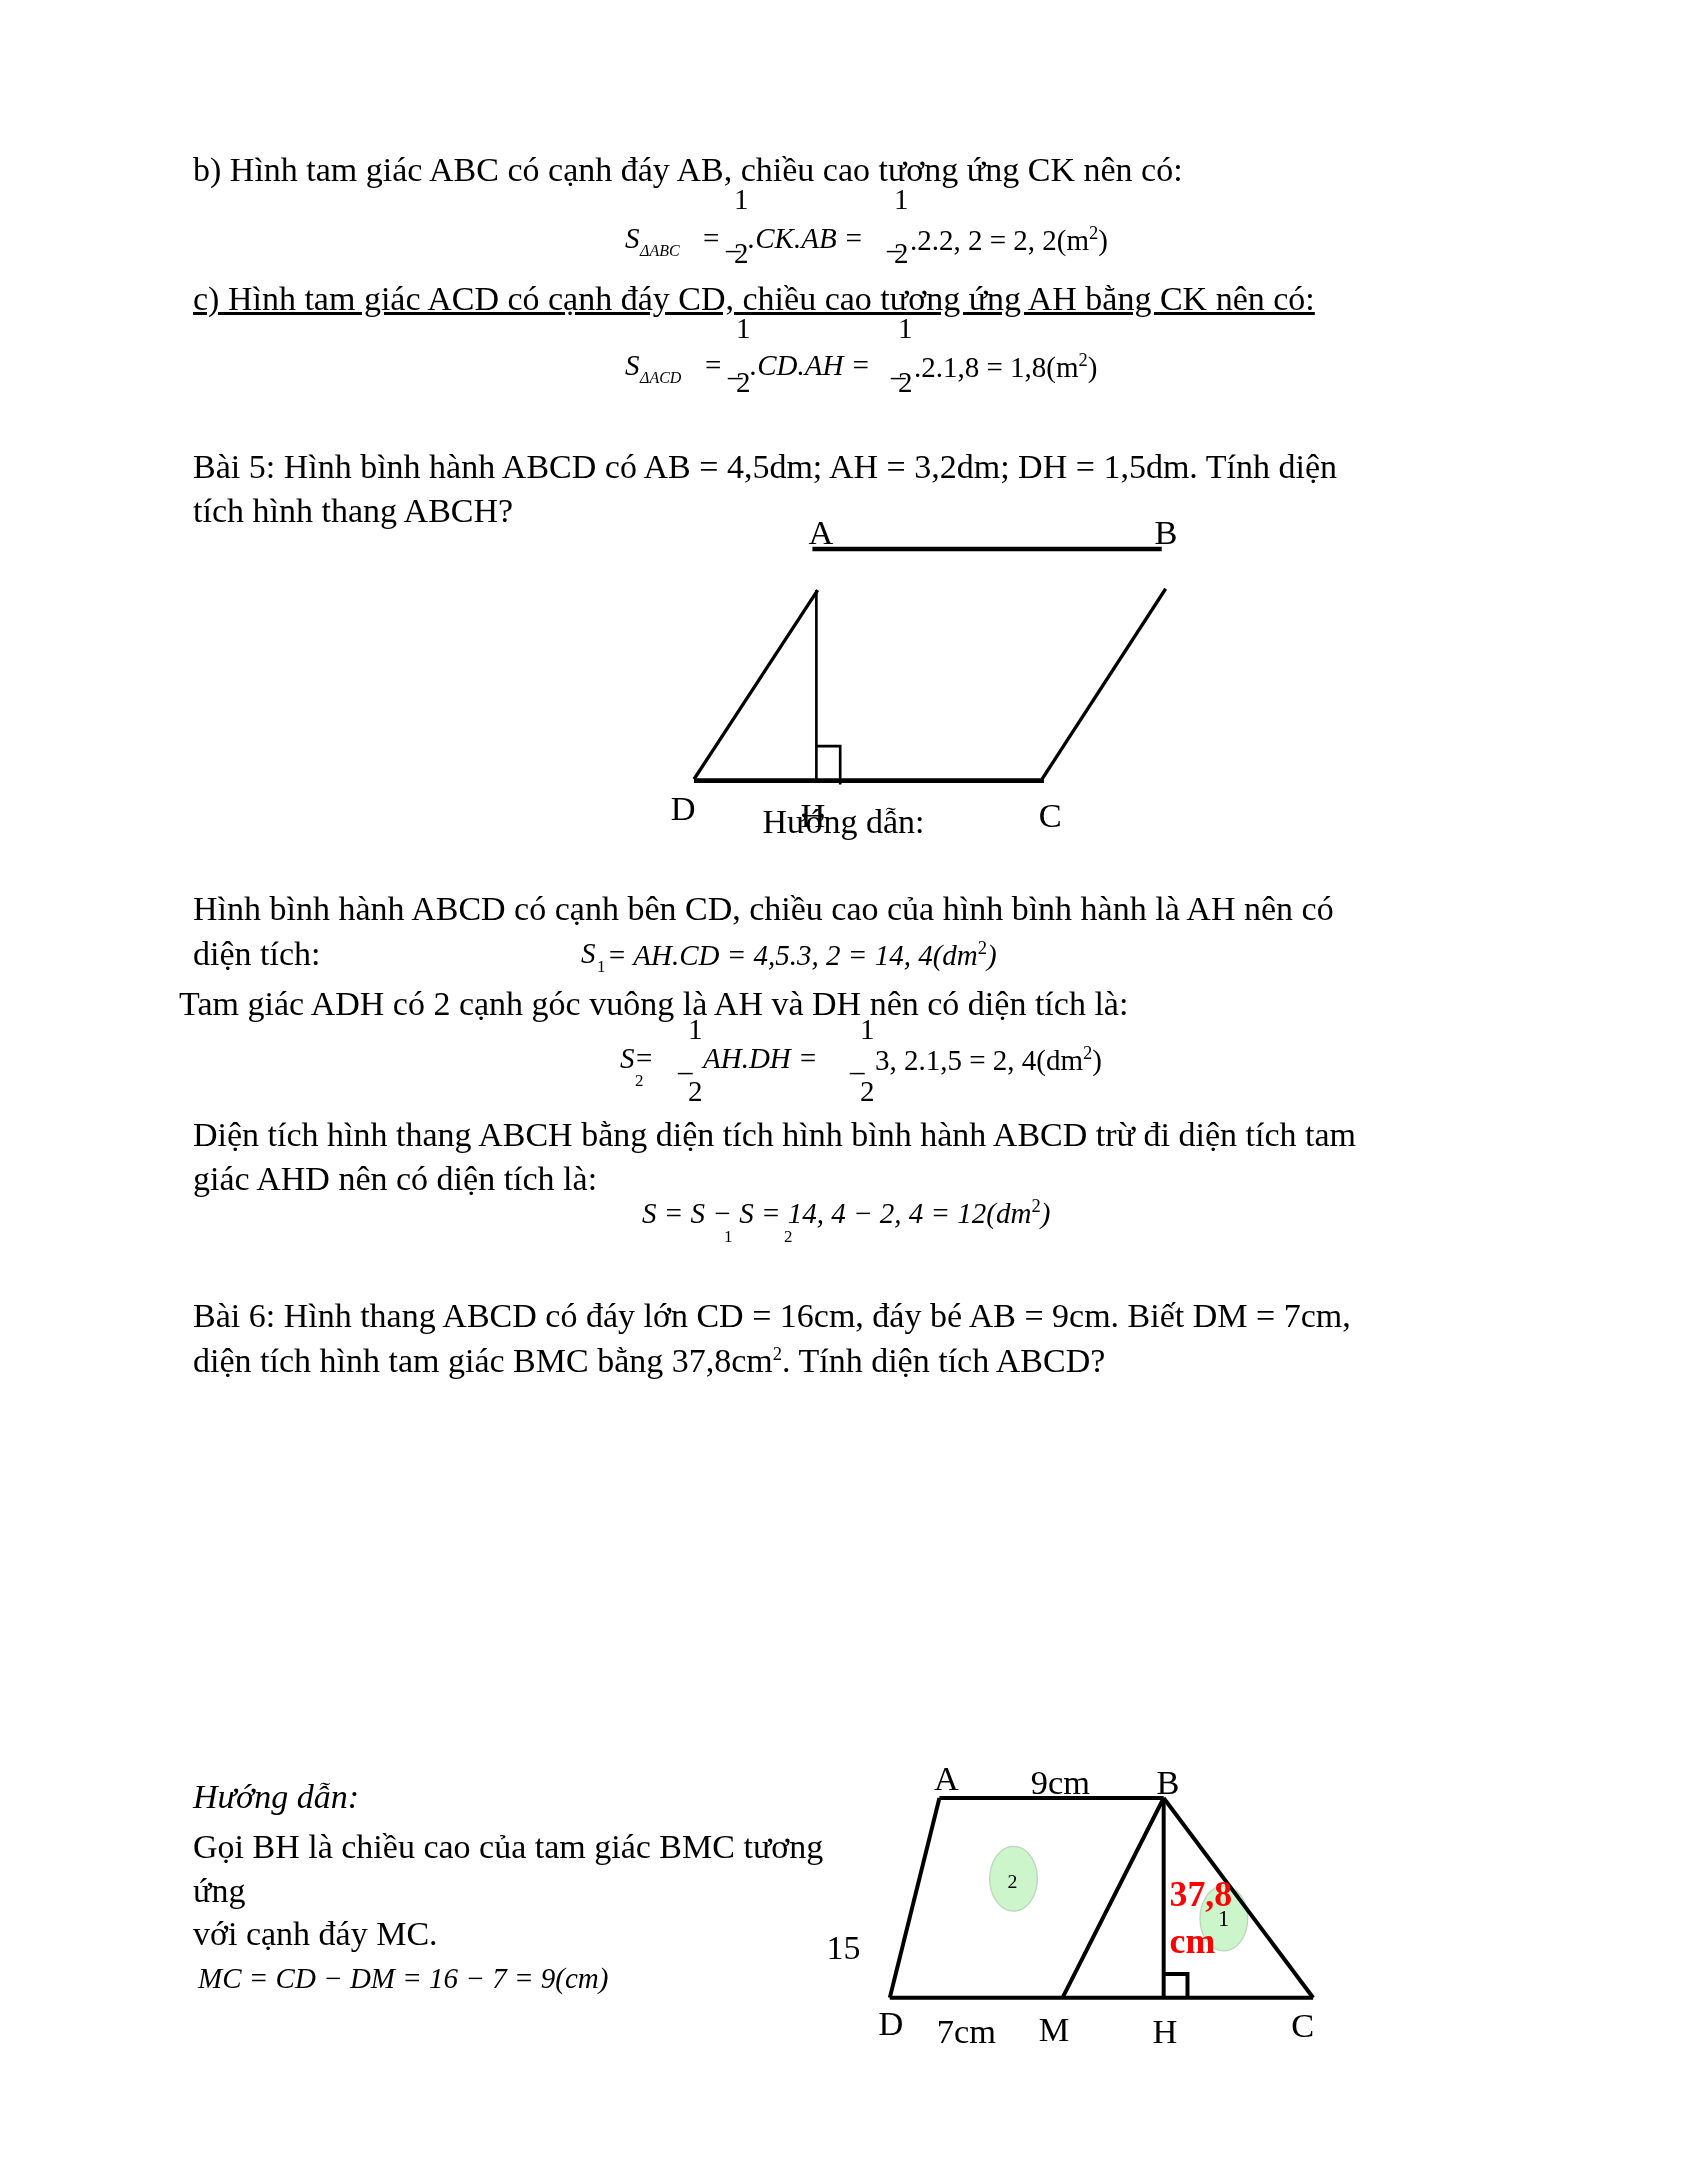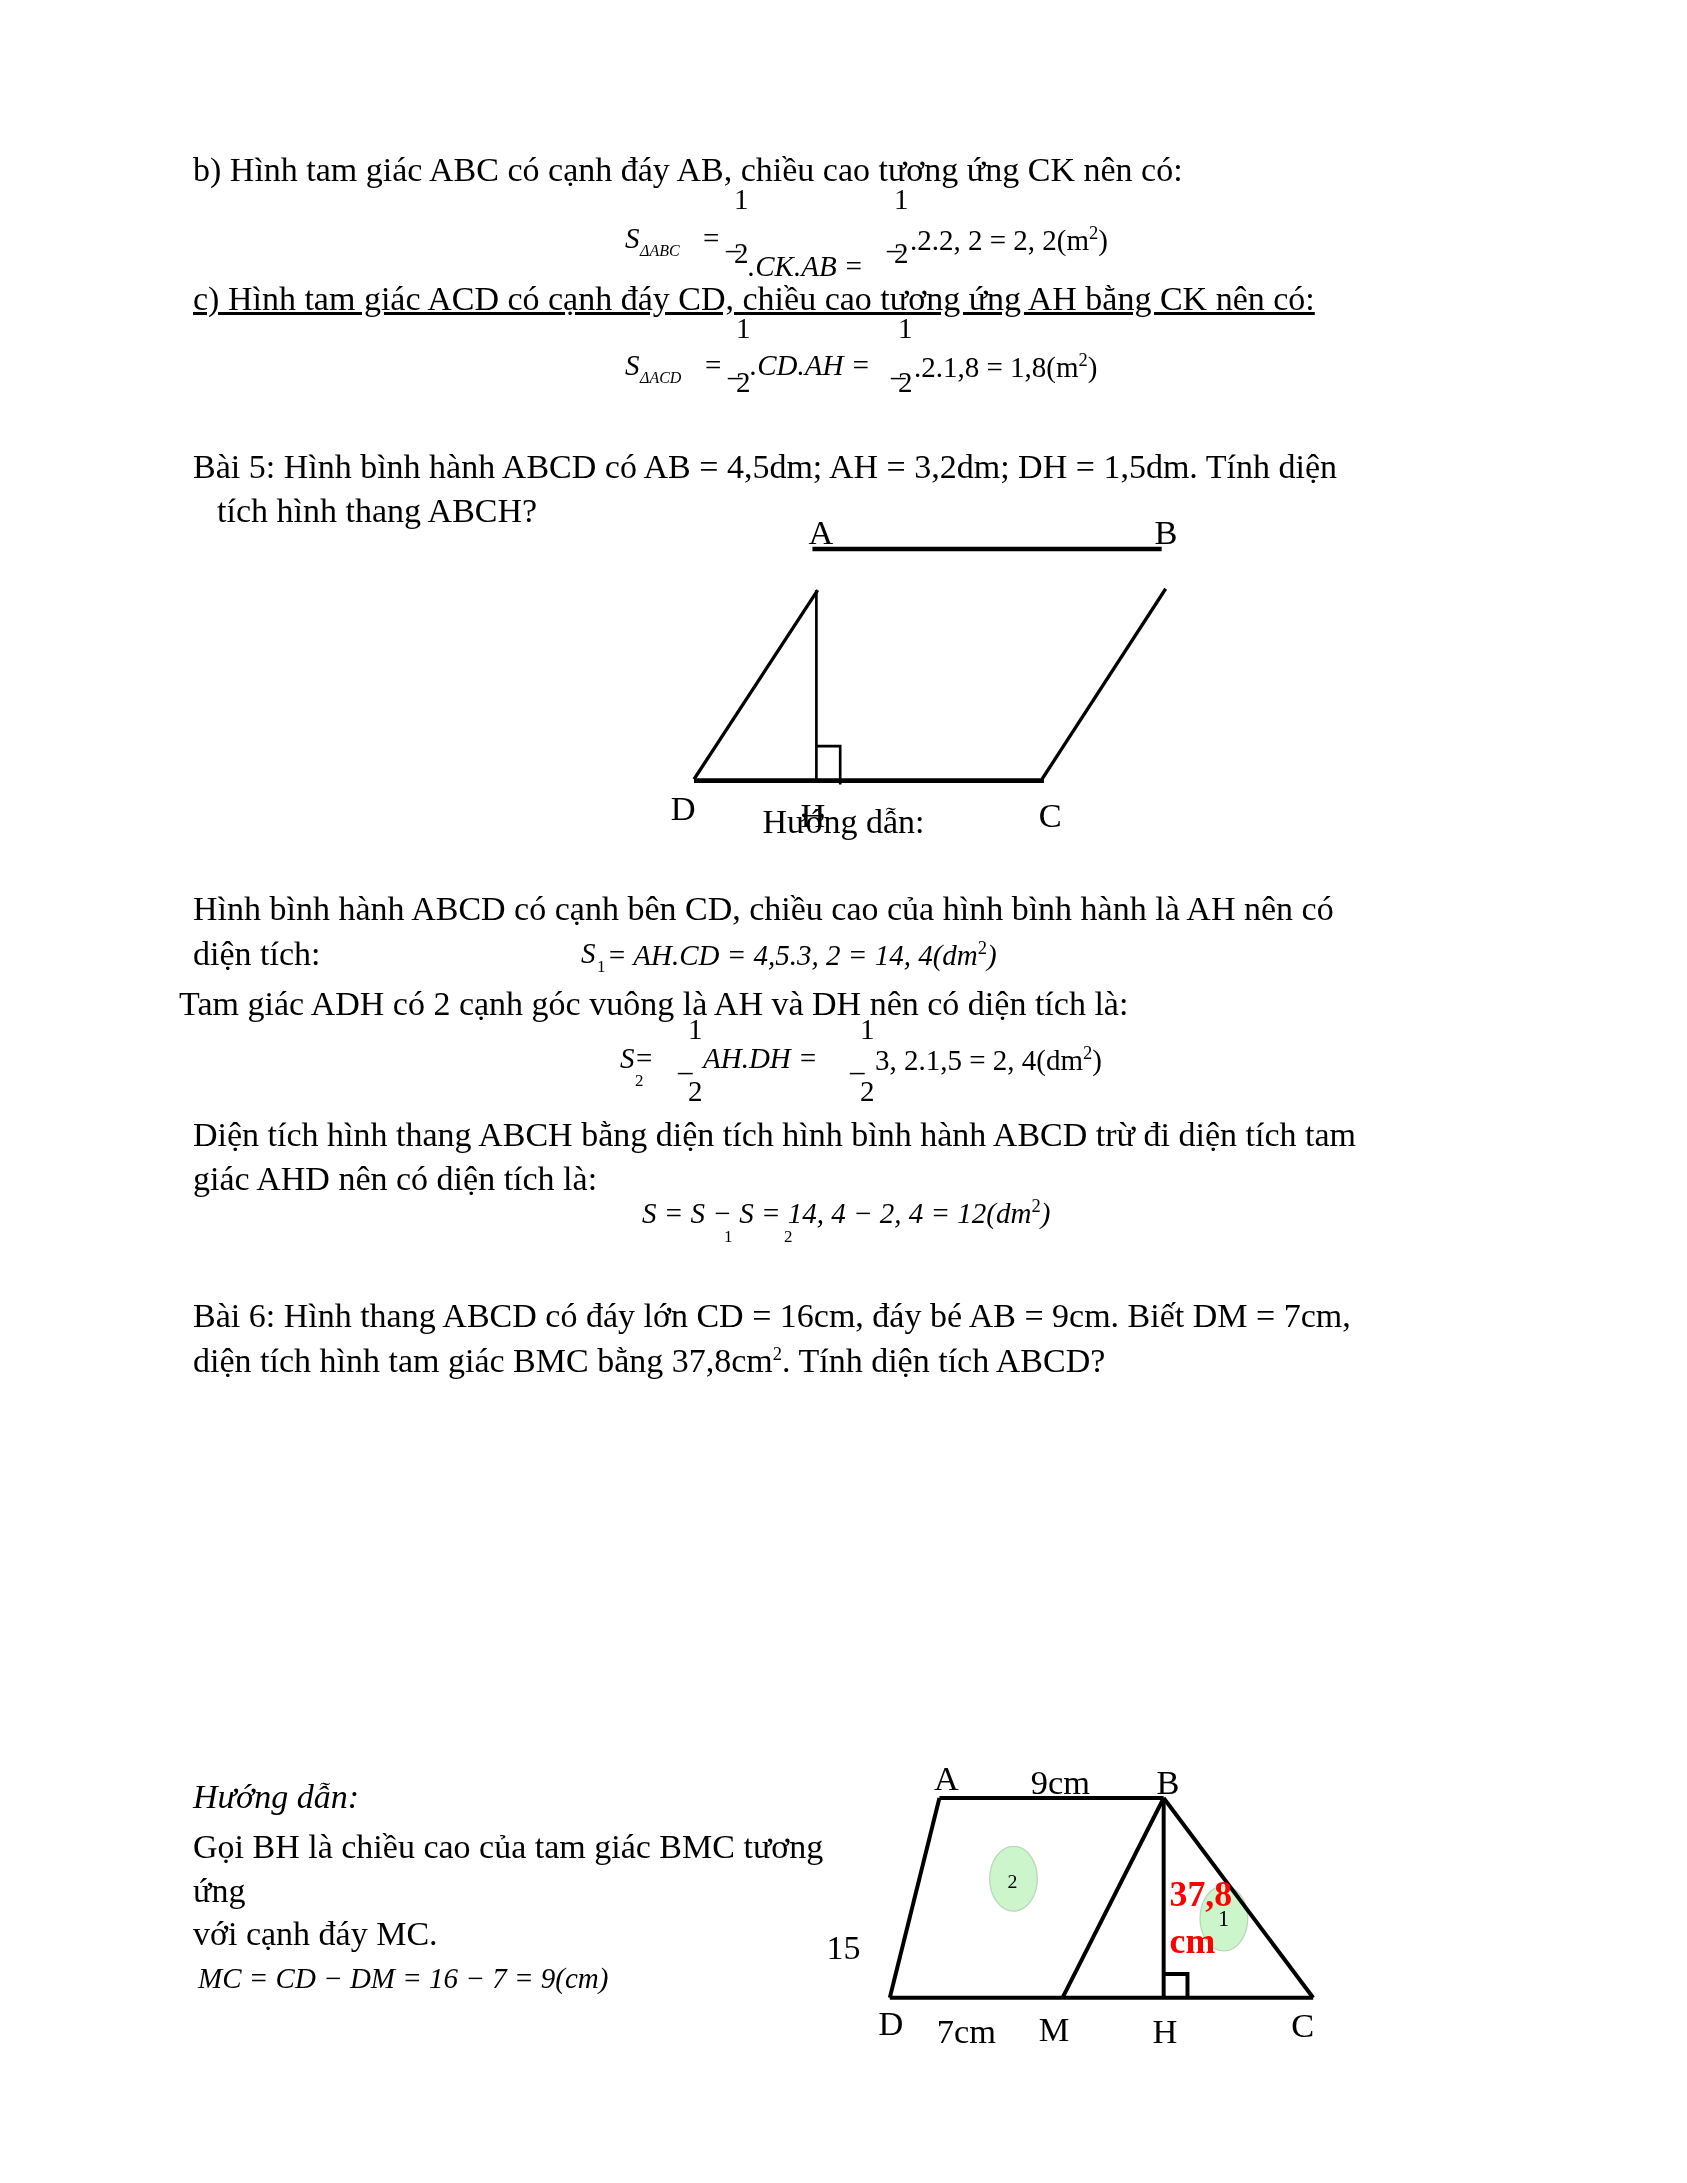--- a/index.html
+++ b/index.html
@@ -22,21 +22,21 @@
 
 <div class="t" style="left:193px; top:153px;">b) Hình tam giác ABC có cạnh đáy AB, chiều cao tương ứng CK nên có:</div>
 
 <div>
   <span class="math" style="left:625px; top:224px;"><span>S</span></span>
   <span class="sub math" style="left:640px; top:243px; font-size:16px;">ΔABC</span>
   <span class="num" style="left:734px; top:185px;">1</span>
   <span class="math" style="left:703px; top:224px; font-style:normal;">=</span>
   <span class="math" style="left:726px; top:225px; font-style:normal;">_</span>
   <span class="num" style="left:734px; top:239px;">2</span>
-  <span class="math" style="left:748px; top:224px;margin-top:28px;">.CK.AB =</span>
+  <span class="math" style="left:748px; top:224px;">.CK.AB =</span>
   <span class="num" style="left:894px; top:185px;">1</span>
   <span class="math" style="left:887px; top:225px; font-style:normal;">_</span>
   <span class="num" style="left:894px; top:239px;">2</span>
   <span class="math" style="left:910px; top:224px; font-style:normal;"><span>.2.2, 2 = 2, 2(m</span><span class="sup">2</span><span>)</span></span>
 </div>
 
 <div class="t" style="left:193px; top:282px;text-decoration:underline;">c) Hình tam giác ACD có cạnh đáy CD, chiều cao tương ứng AH bằng CK nên có:</div>
 
 <div>
   <span class="math" style="left:625px; top:351px;"><span>S</span></span>
@@ -48,21 +48,21 @@
   <span class="math" style="left:750px; top:351px;">.CD.AH =</span>
   <span class="num" style="left:898px; top:314px;">1</span>
   <span class="math" style="left:891px; top:352px; font-style:normal;">_</span>
   <span class="num" style="left:898px; top:368px;">2</span>
   <span class="math" style="left:914px; top:351px; font-style:normal;"><span>.2.1,8 = 1,8(m</span><span class="sup">2</span><span>)</span></span>
 </div>
 
 <div class="t" style="left:193px; top:450px;">
   <span class="b">Bài 5:</span><span> Hình bình hành ABCD có AB = 4,5dm; AH = 3,2dm; DH = 1,5dm. Tính diện</span>
 </div>
-<div class="t" style="left:193px; top:494px;margin-left:24px;">tích hình thang ABCH?</div>
+<div class="t" style="left:193px; top:494px;">tích hình thang ABCH?</div>
 
 <svg width="1687" height="2183" viewBox="0 0 2550 3300" style="pointer-events:none;">
   <g stroke="#000" fill="none">
     <line x1="1228" y1="830" x2="1756" y2="830" stroke-width="7"></line>
     <line x1="1236" y1="892" x2="1049" y2="1178" stroke-width="5"></line>
     <line x1="1762" y1="890" x2="1575" y2="1178" stroke-width="5"></line>
     <line x1="1049" y1="1180" x2="1578" y2="1180" stroke-width="7"></line>
     <line x1="1234" y1="892" x2="1234" y2="1180" stroke-width="4"></line>
     <polyline points="1234,1128 1270,1128 1270,1186" stroke-width="4"></polyline>
   </g>

